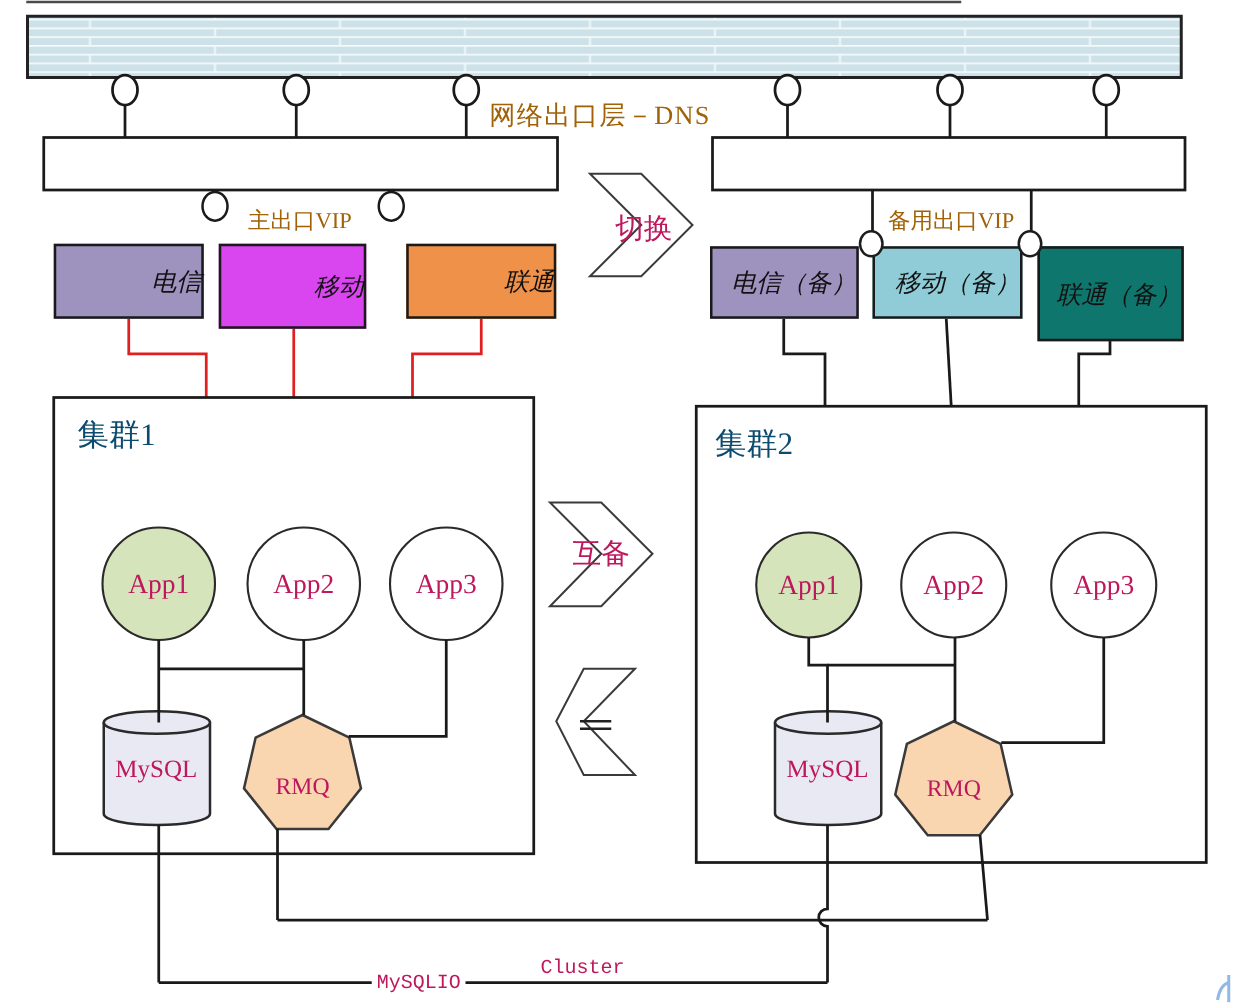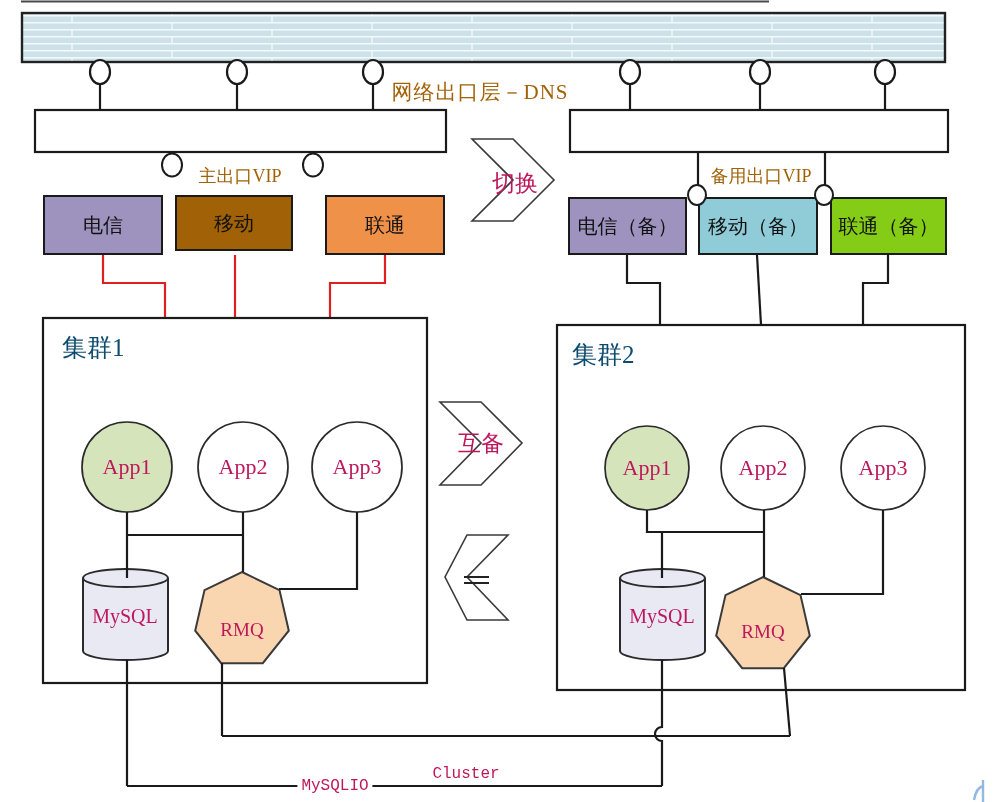--- a/index.html
+++ b/index.html
@@ -3,22 +3,22 @@
 <meta charset="utf-8">
 <style>
   html,body{margin:0;padding:0;background:#fff;}
   .stage{position:relative;width:1000px;height:802px;background:#fff;overflow:hidden;
          font-family:"Liberation Serif","DejaVu Serif",serif;}
   .stage svg{position:absolute;left:0;top:0;}
   .label{position:absolute;transform:translate(-50%,-50%);white-space:nowrap;color:#be185d;
          font-family:"Liberation Serif","DejaVu Serif",serif;}
   .title{position:absolute;white-space:nowrap;color:#0c4a6e;font-size:25px;}
   .accent{color:#a16207;font-family:Liberation Serif, serif;}
-  .box{position:absolute;display:flex;align-items:center;justify-content:center;
-       border:2px solid #1a1a1a;font-size:20px;color:#111;box-sizing:border-box;}
+  .box{position:absolute;display:flex;align-items:center;justify-content:flex-end;
+       border:2px solid #1a1a1a;font-size:20px;color:#111;box-sizing:border-box;font-style:italic;}
   .vipdot{position:absolute;width:20px;height:22px;border:2px solid #1d1d1d;border-radius:50%;
           background:#fff;box-sizing:border-box;}
   .linklabel{background:#fff;padding:0 4px;font-family:"Liberation Mono","DejaVu Sans Mono",monospace;
              font-size:16px;}
 </style>
 </head>
 <body>
 
 <div class="stage">
 
@@ -140,34 +140,34 @@
     <path d="M974,800 Q976,788 983,786 M983,780 L983,802" fill="none" stroke="#6fa0d8" stroke-width="2.4" opacity="0.75"></path>
   </svg>
 
   <div class="label accent" style="left:480px;top:92px;font-size:21px;letter-spacing:1px;">网络出口层－DNS</div>
   <div class="label accent" style="left:240px;top:176px;font-size:18px;">主出口VIP</div>
   <div class="label accent" style="left:761px;top:176px;font-size:18px;">备用出口VIP</div>
 
   <div class="box" style="left: 43px; top: 195px; width: 120px; height: 60px; background-color: rgb(158, 147, 191);">
     <span>电信</span>
   </div>
-  <div class="box" style="left: 175px; top: 195px; width: 118px; height: 56px; background-color: #a16207;">
+  <div class="box" style="left: 175px; top: 195px; width: 118px; height: 68px; background-color: #d946ef;">
     <span>移动</span>
   </div>
   <div class="box" style="left: 568px; top: 197px; width: 119px; height: 58px; background-color: rgb(158, 147, 191);">
     <span>电信（备）</span>
   </div>
 
   <div class="box" style="left: 325px; top: 195px; width: 120px; height: 60px; background-color: rgb(240, 145, 74);">
     <span>联通</span>
   </div>
   <div class="box" style="left: 698px; top: 197px; width: 120px; height: 58px; background-color: rgb(143, 204, 216);">
     <span>移动（备）</span>
   </div>
-  <div class="box" style="left: 830px; top: 197px; width: 117px; height: 58px; background-color: #84cc16;">
+  <div class="box" style="left: 830px; top: 197px; width: 117px; height: 76px; background-color: #0f766e;">
     <span>联通（备）</span>
   </div>
 
   <div class="vipdot" style="left:687px;top:184px;"></div>
   <div class="vipdot" style="left:814px;top:184px;"></div>
 
   <div class="label" style="left:515px;top:183px;font-size:23px;">切换</div>
   <div class="label" style="left:481px;top:443px;font-size:23px;">互备</div>
 
   <div class="title" style="left:62px;top:331px;">集群1</div>

